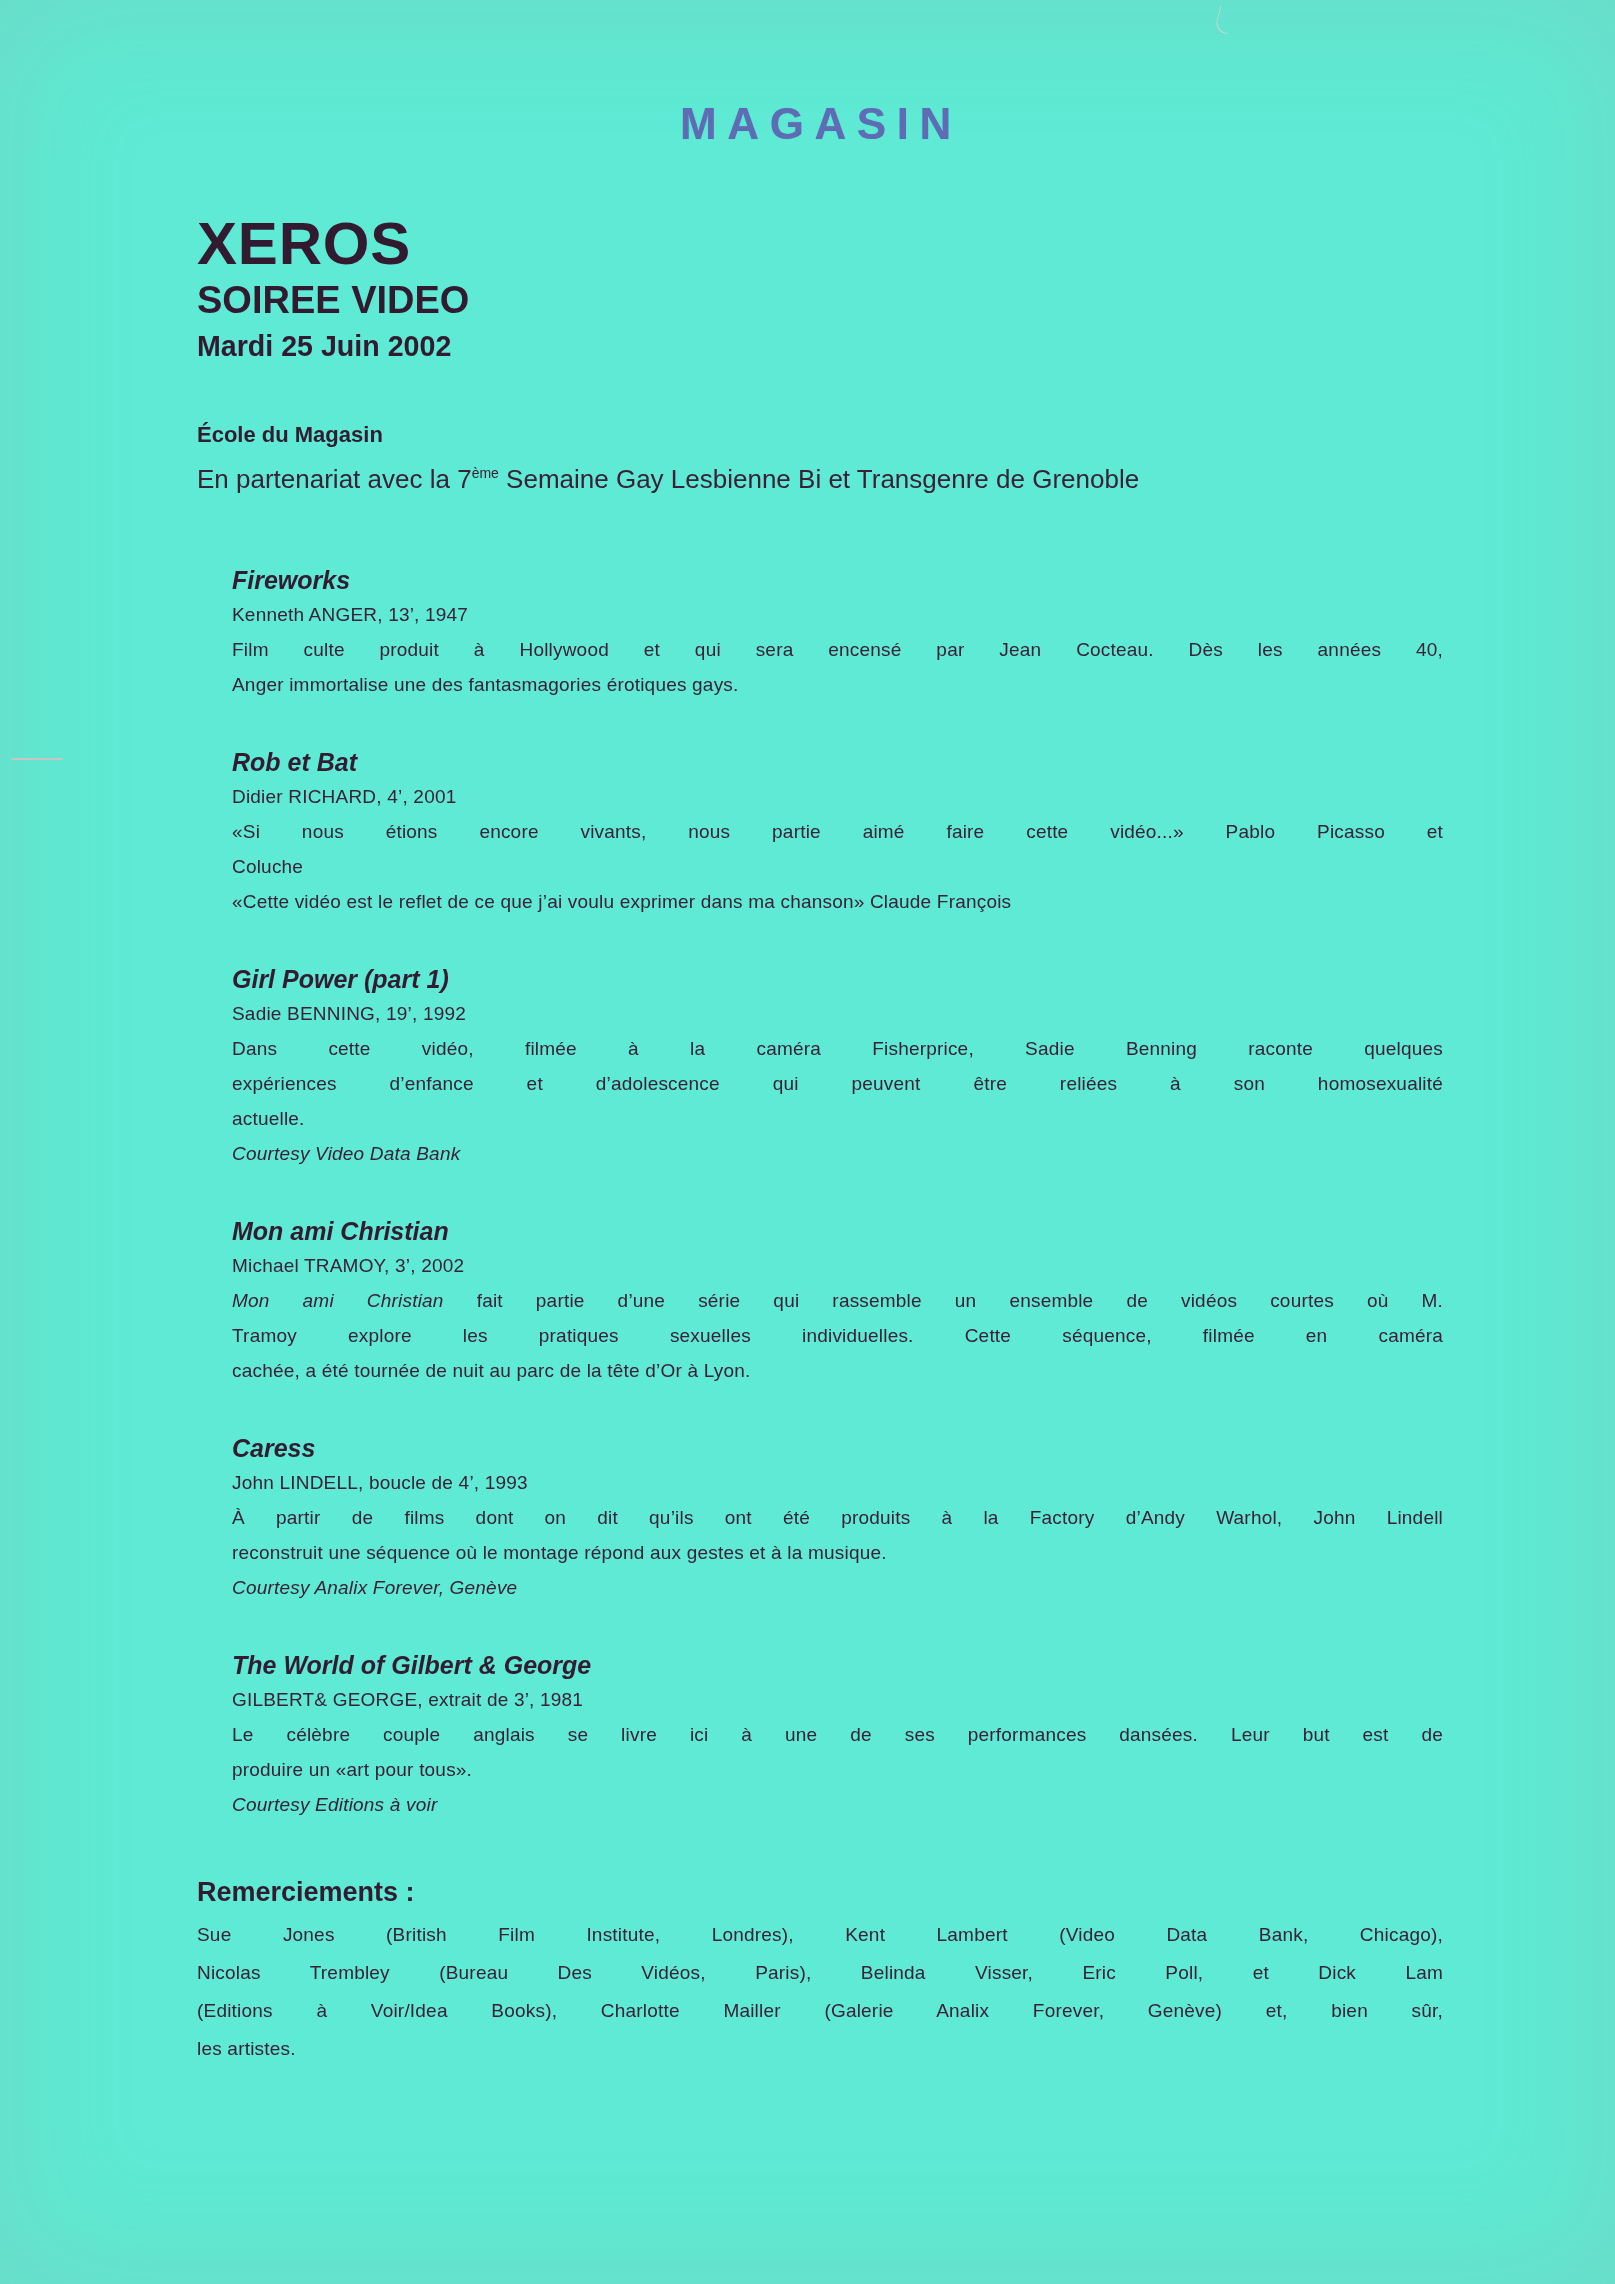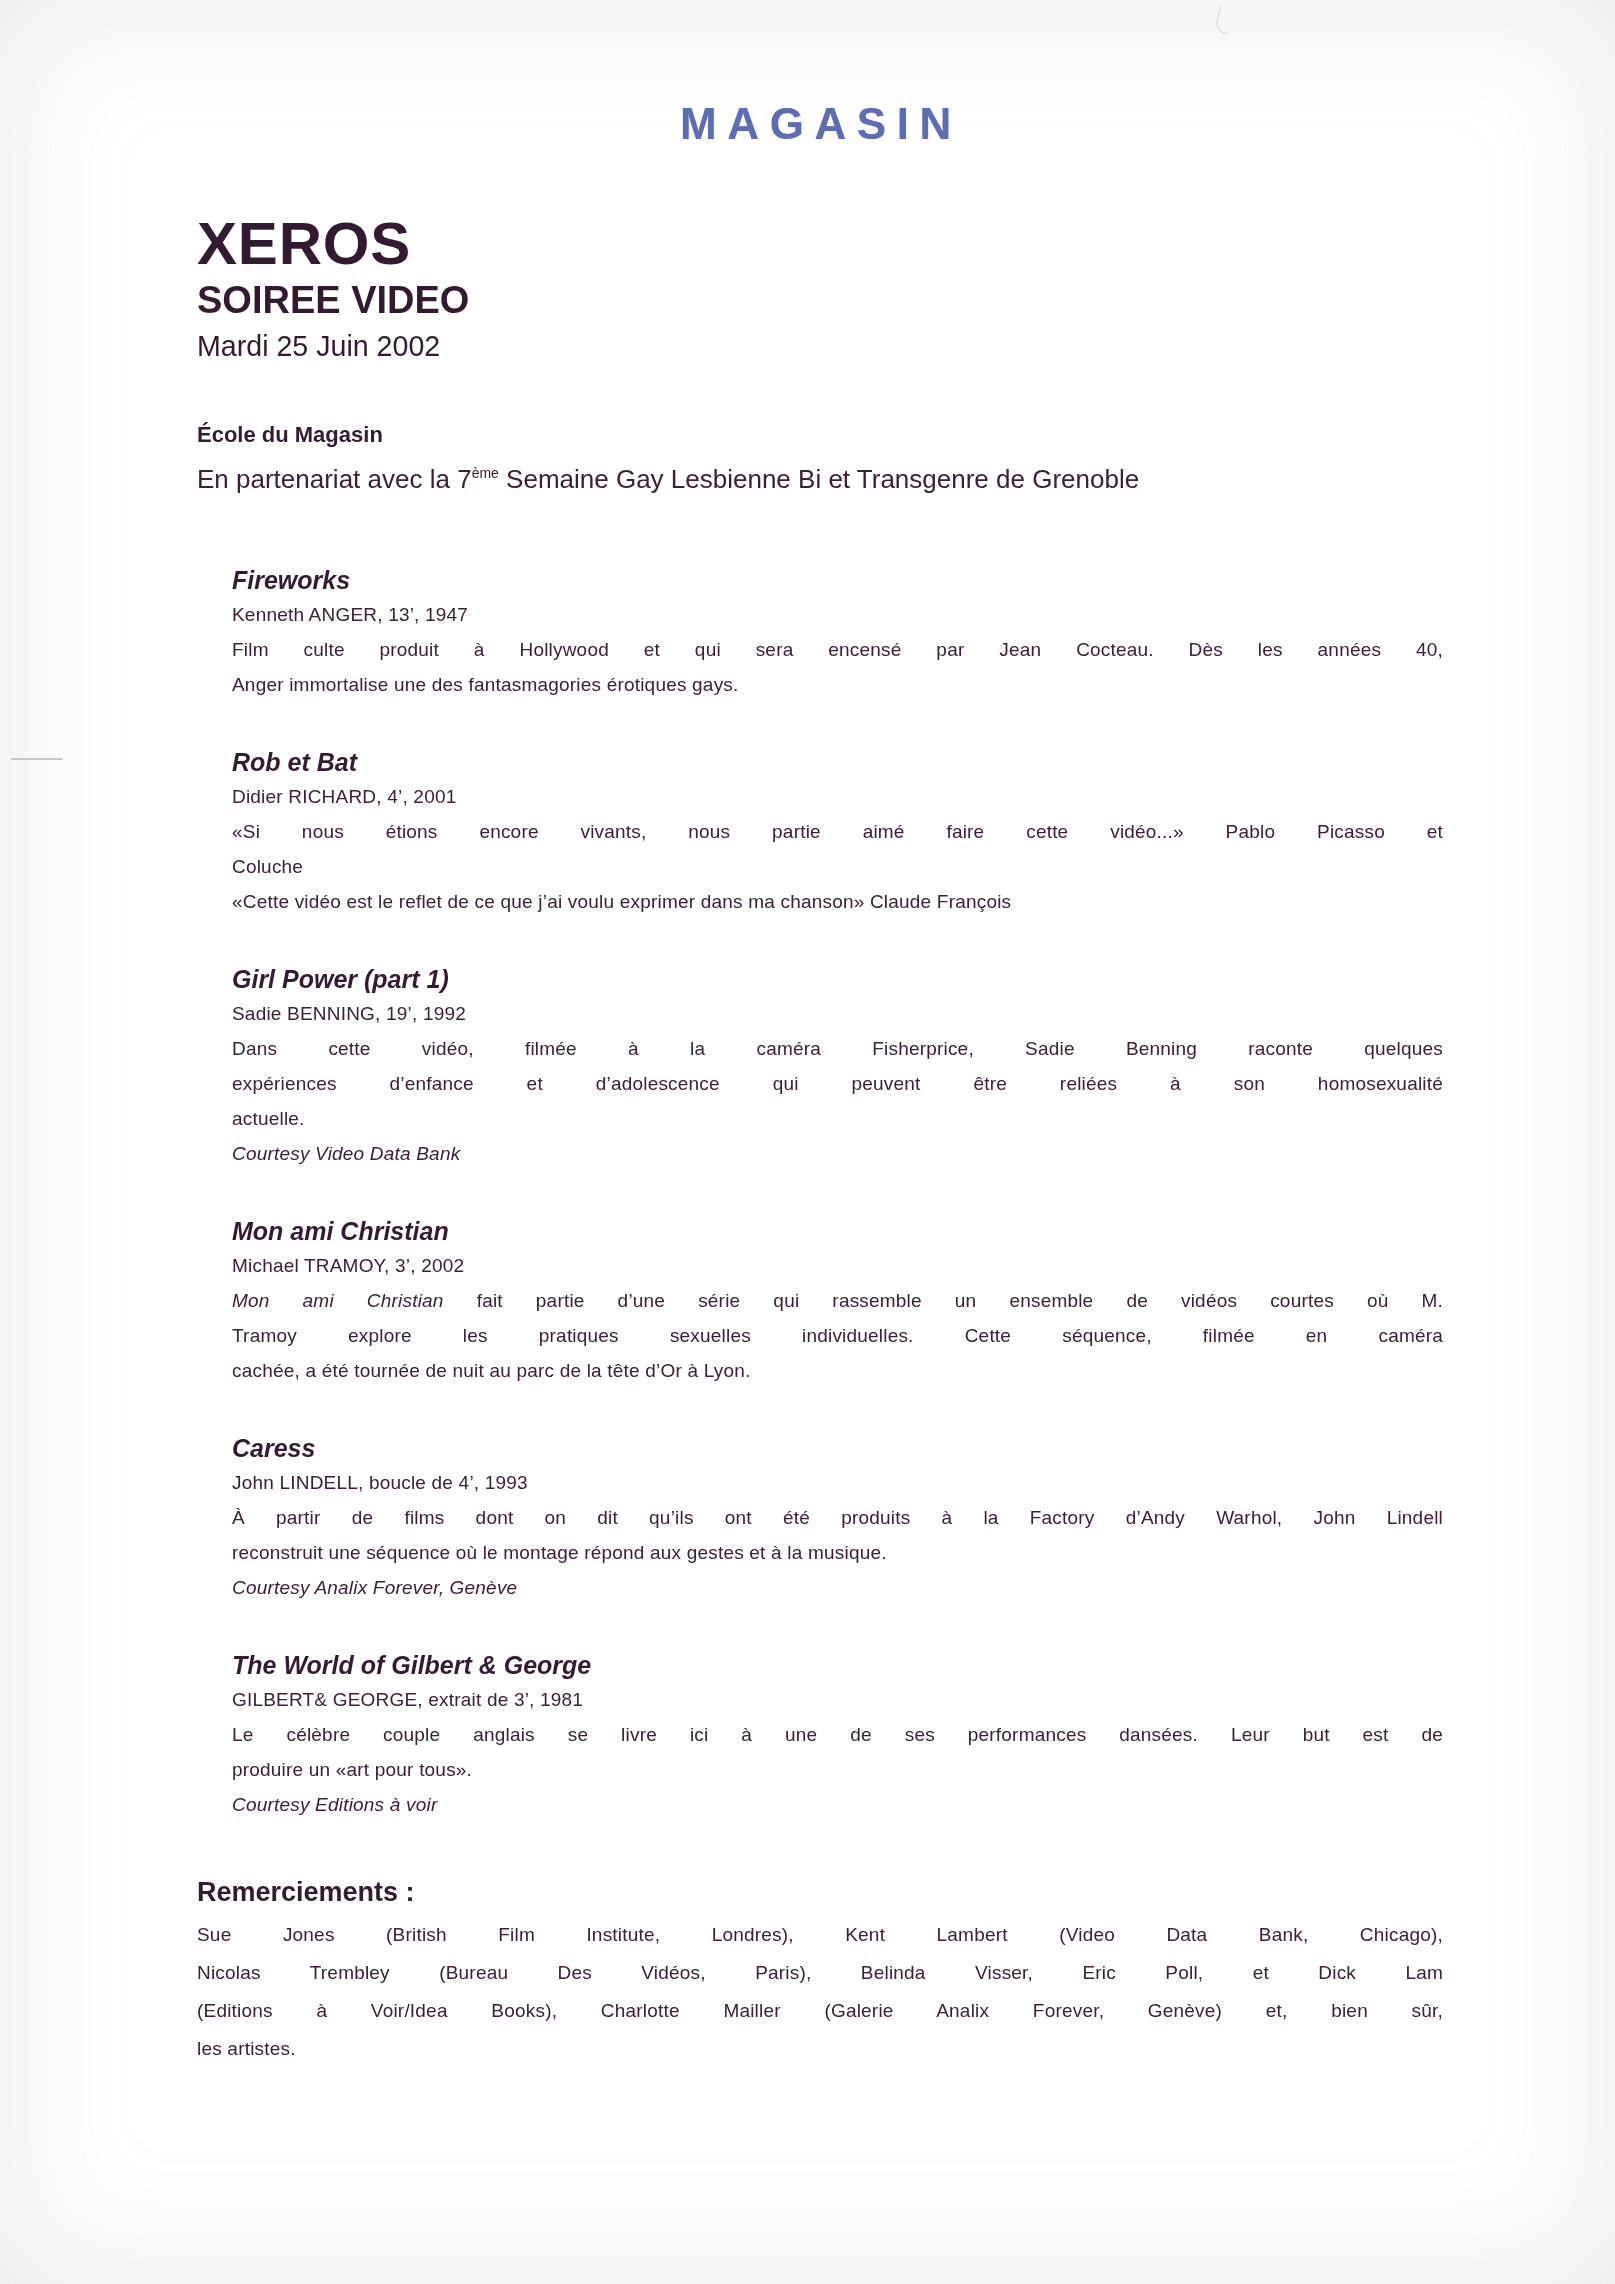--- a/index.html
+++ b/index.html
@@ -4,21 +4,21 @@
 <style>
   html, body { margin: 0; padding: 0; }
   body {
     width: 1616px; height: 2284px;
     background: #efede9;
     font-family: "Liberation Sans", "DejaVu Sans", sans-serif;
     position: relative;
   }
   .page {
     position: absolute; inset: 0;
-    background: #ffffff;
+    background: #5eead4;
     box-shadow: inset 0 0 131px rgba(165,158,148,0.22);
     color: #3a2138;
     overflow: hidden;
   }
   .logo {
     position: absolute;
     top: 99px; left: 0; right: 0;
     text-align: center;
     transform: translateX(13px);
     font-size: 44px;
@@ -44,21 +44,21 @@
   .subtitle {
     margin: 4.9px 0 0 0;
     font-size: 38px;
     line-height: 1.1;
     font-weight: bold;
     color: #321b30;
   }
   .event-date {
     margin: 8.2px 0 0 0;
     font-size: 28.6px;
-    font-weight: normal;
+    font-weight: bold;
     color: #321b30;
   }
   .org-block { margin-top: 54px; }
   .org-name {
     font-size: 22px;
     font-weight: bold;
     line-height: 36px;
     color: #331c31;
   }
   .partner-line {

